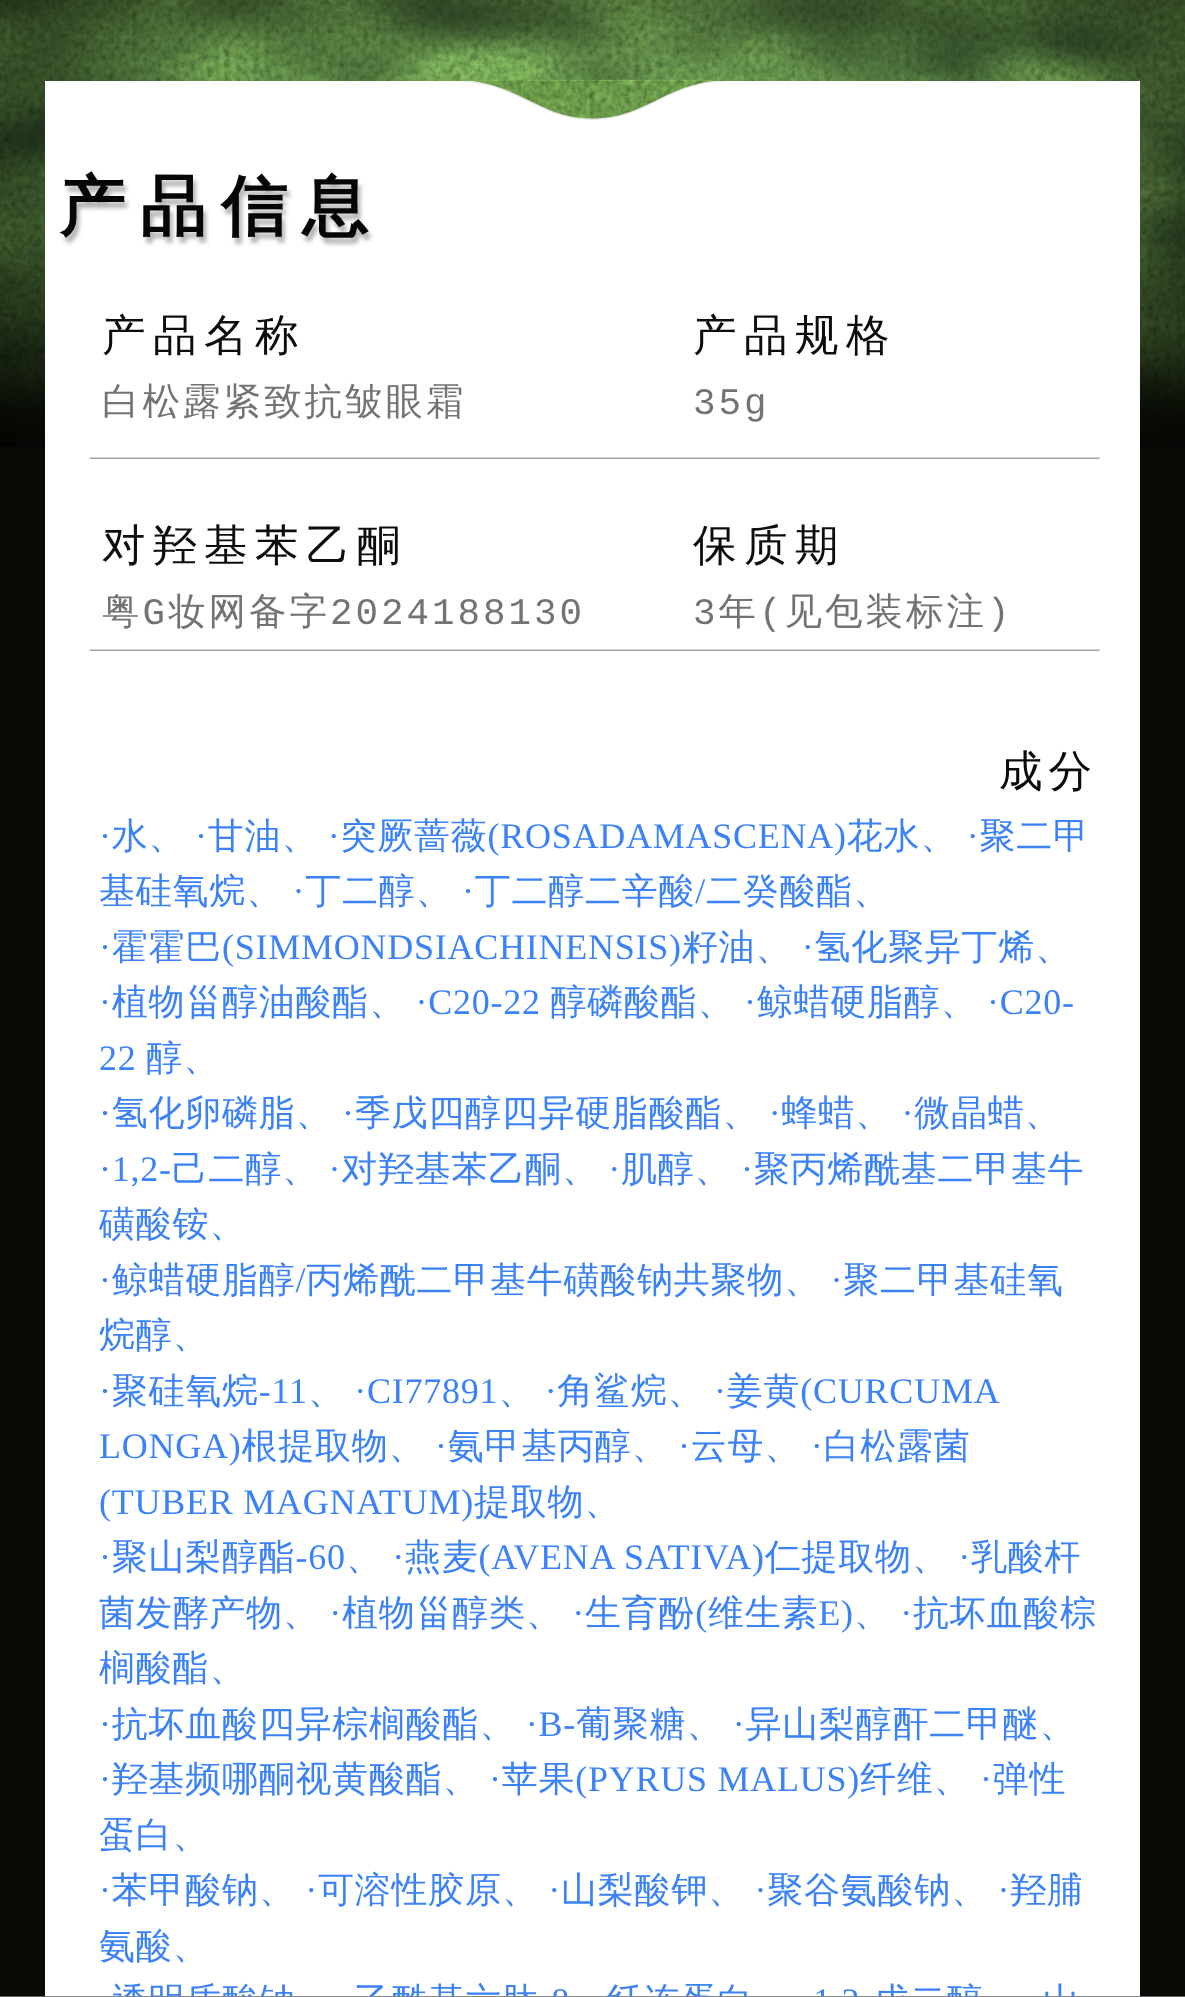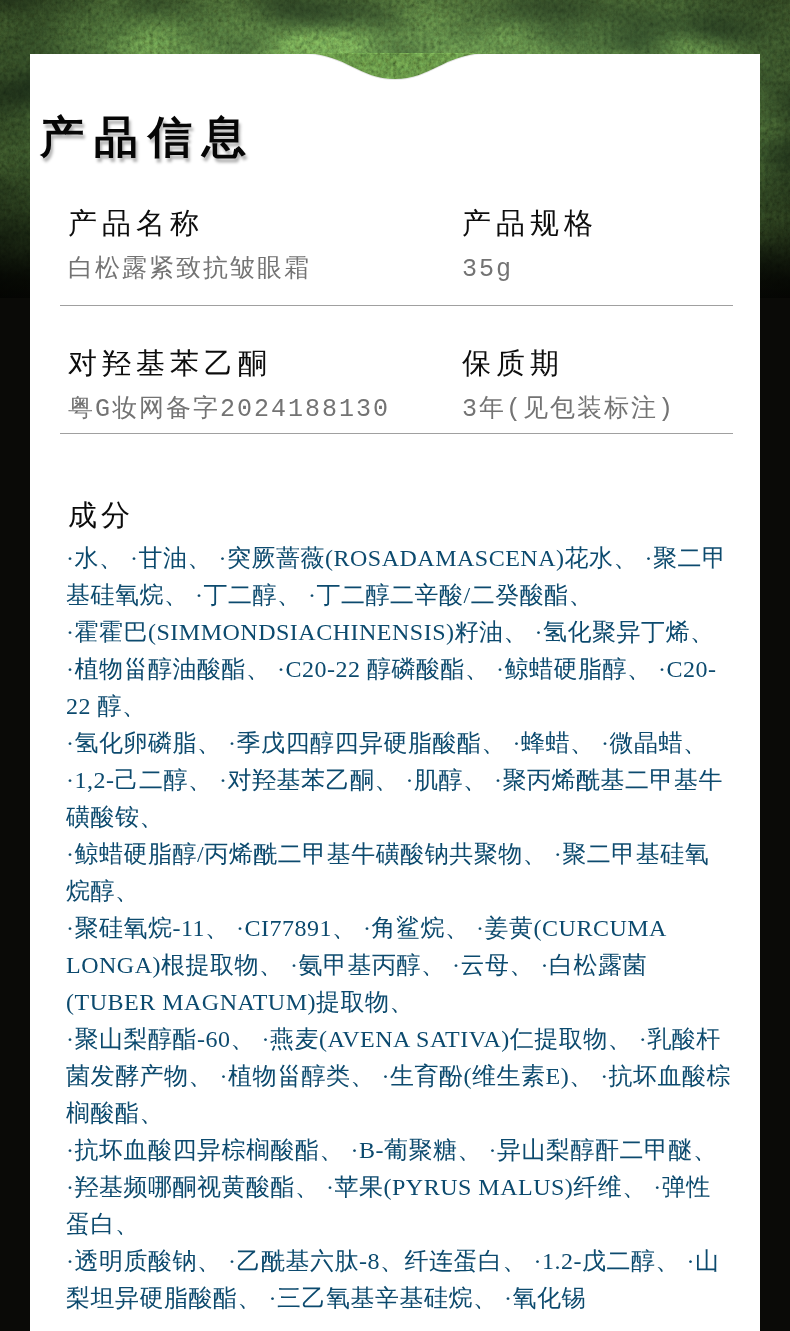--- a/index.html
+++ b/index.html
@@ -90,28 +90,29 @@
   }
   .divider.d2 { margin-top: 8px; }
   .ingredients { padding: 0 28px 0 36px; }
   .ingredients-heading {
     margin: 60px 0 0 2px;
     font-size: 29px;
     font-weight: normal;
     letter-spacing: 4px;
     color: #0b0b0b;
     line-height: 42px;
+    text-align: right;
   }
   .ingredients-body { margin-top: 4px; }
   .ingredient-group {
     margin: 0;
     font-size: 24px;
     line-height: 37px;
     letter-spacing: 0.5px;
-    color: #0c4a6e;
+    color: #3b82f6;
     text-align: left;
   }
 </style>
 </head>
 <body>
 
 <div class="screen">
 
   <div class="moss">
     <svg width="790" height="298" viewBox="0 0 790 298" preserveAspectRatio="none">
@@ -191,18 +192,19 @@
         <p class="ingredient-group">·水、 ·甘油、 ·突厥蔷薇(ROSADAMASCENA)花水、 ·聚二甲基硅氧烷、 ·丁二醇、 ·丁二醇二辛酸/二癸酸酯、</p>
         <p class="ingredient-group">·霍霍巴(SIMMONDSIACHINENSIS)籽油、 ·氢化聚异丁烯、</p>
         <p class="ingredient-group">·植物甾醇油酸酯、 ·C20-22 醇磷酸酯、 ·鲸蜡硬脂醇、 ·C20-22 醇、</p>
         <p class="ingredient-group">·氢化卵磷脂、 ·季戊四醇四异硬脂酸酯、 ·蜂蜡、 ·微晶蜡、</p>
         <p class="ingredient-group">·1,2-己二醇、 ·对羟基苯乙酮、 ·肌醇、 ·聚丙烯酰基二甲基牛磺酸铵、</p>
         <p class="ingredient-group">·鲸蜡硬脂醇/丙烯酰二甲基牛磺酸钠共聚物、 ·聚二甲基硅氧烷醇、</p>
         <p class="ingredient-group">·聚硅氧烷-11、 ·CI77891、 ·角鲨烷、 ·姜黄(CURCUMA LONGA)根提取物、 ·氨甲基丙醇、 ·云母、 ·白松露菌(TUBER MAGNATUM)提取物、</p>
         <p class="ingredient-group">·聚山梨醇酯-60、 ·燕麦(AVENA SATIVA)仁提取物、 ·乳酸杆菌发酵产物、 ·植物甾醇类、 ·生育酚(维生素E)、 ·抗坏血酸棕榈酸酯、</p>
         <p class="ingredient-group">·抗坏血酸四异棕榈酸酯、 ·B-葡聚糖、 ·异山梨醇酐二甲醚、</p>
         <p class="ingredient-group">·羟基频哪酮视黄酸酯、 ·苹果(PYRUS MALUS)纤维、 ·弹性蛋白、</p>
+        <p class="ingredient-group">·苯甲酸钠、 ·可溶性胶原、 ·山梨酸钾、 ·聚谷氨酸钠、 ·羟脯氨酸、</p>
         <p class="ingredient-group">·透明质酸钠、 ·乙酰基六肽-8、纤连蛋白、 ·1.2-戊二醇、 ·山梨坦异硬脂酸酯、 ·三乙氧基辛基硅烷、 ·氧化锡</p>
       </div>
     </div>
 
   </section>
 </div>
 
 </body></html>

